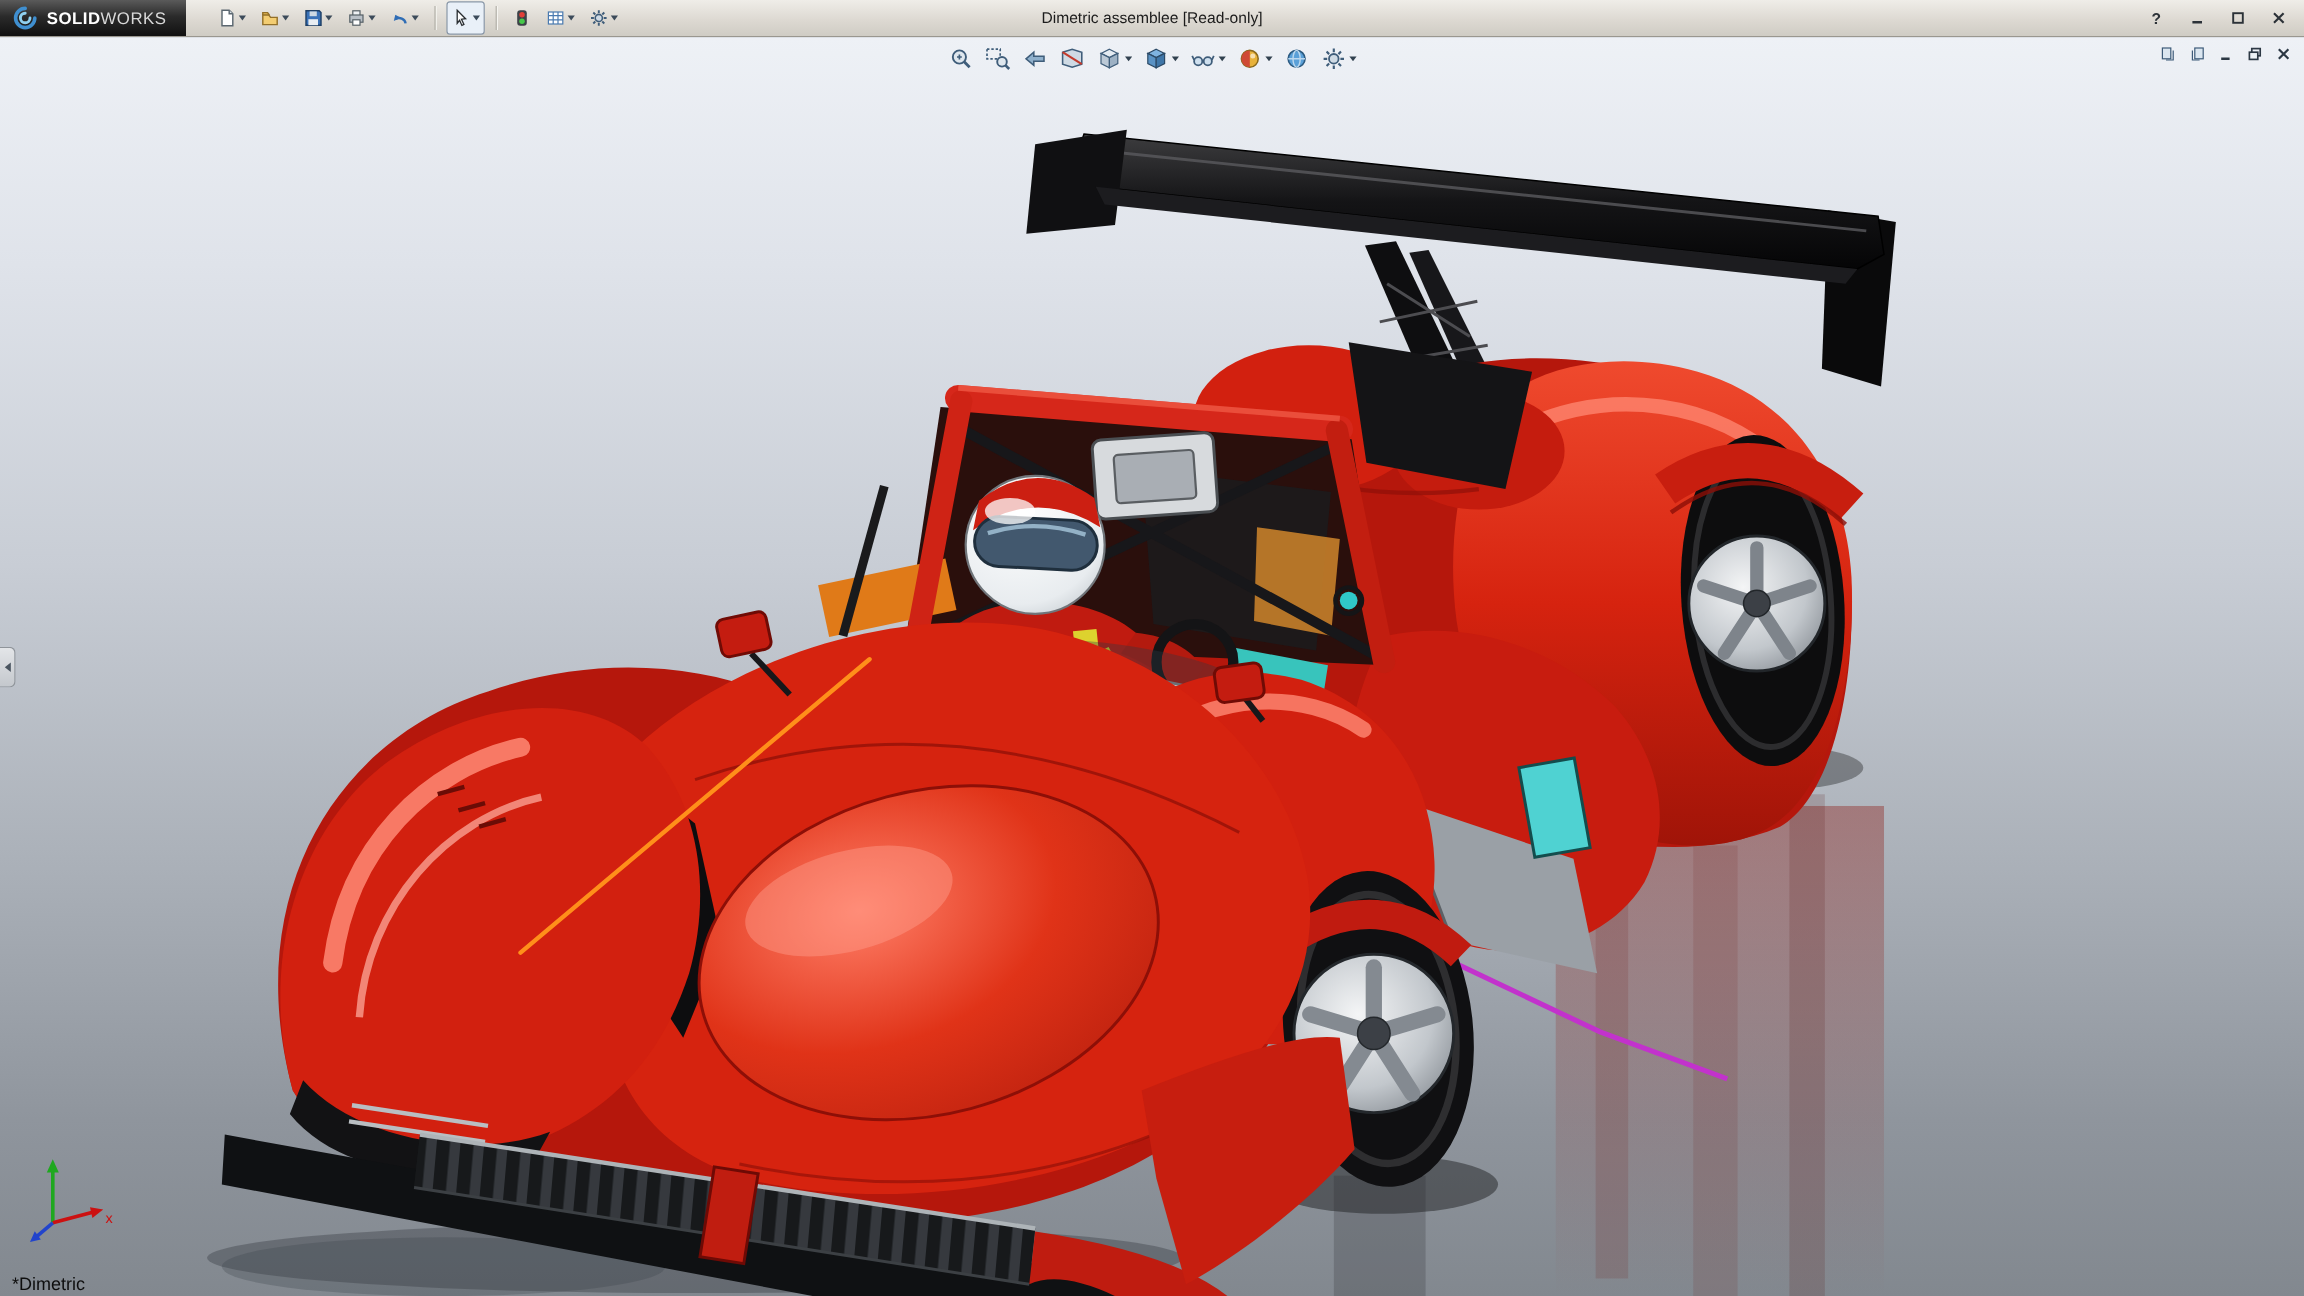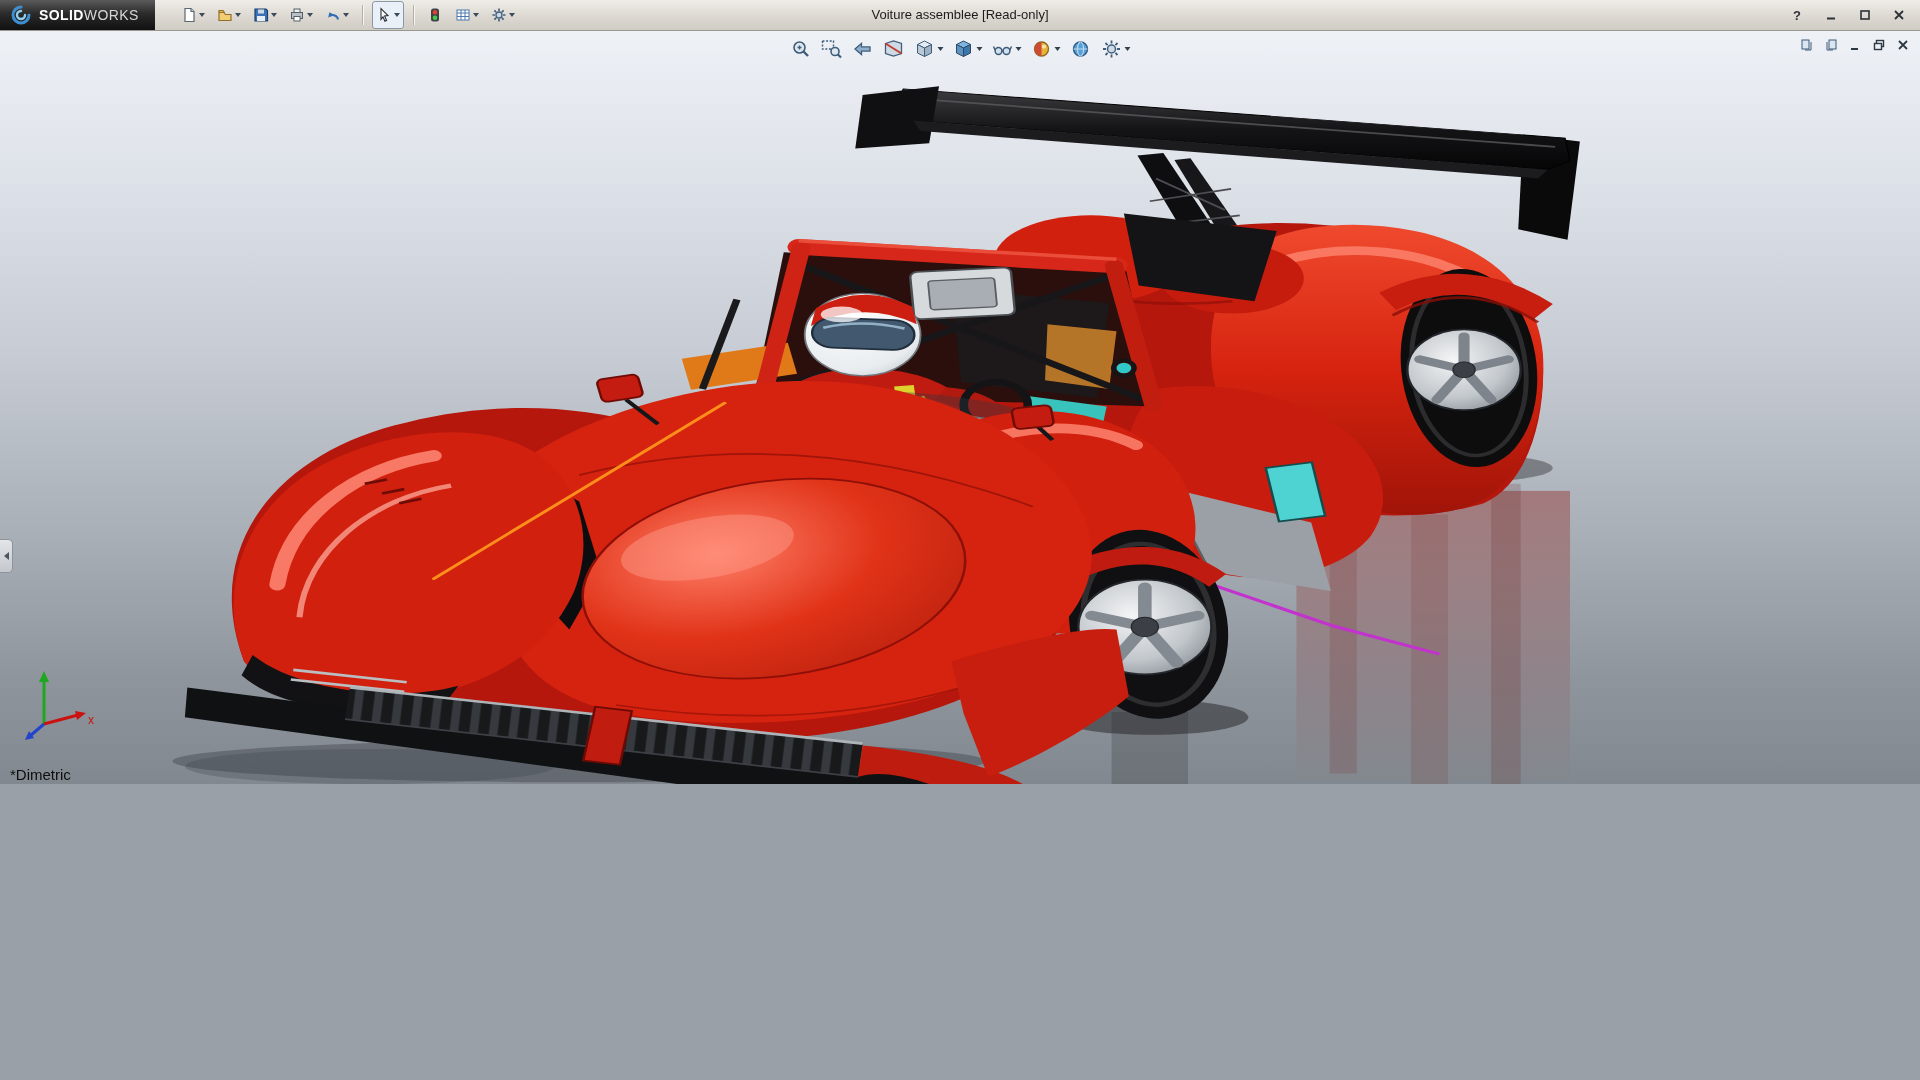--- a/index.html
+++ b/index.html
@@ -1,17 +1,17 @@
 <!DOCTYPE html>
 <html><head>
 <meta charset="utf-8">
 <style>
   html,body{margin:0;padding:0;}
   body{width:1920px;height:1080px;overflow:hidden;font-family:"Liberation Sans",sans-serif;background:#9aa0a8;}
-  .app{width:1920px;height:784px;display:flex;flex-direction:column;}
+  .app{width:1920px;height:1080px;display:flex;flex-direction:column;}
 
   
   .titlebar{height:30px;flex:0 0 30px;display:flex;align-items:center;position:relative;
     background:linear-gradient(180deg,#efede8 0%,#ddd9d2 55%,#cfccc4 100%);
     border-bottom:1px solid #9a978f;}
   .brand{height:100%;display:flex;align-items:center;gap:7px;padding:0 16px 0 10px;
     background:linear-gradient(180deg,#5a5a5a 0%,#2b2b2b 45%,#101010 100%);color:#fff;
     font-size:14px;letter-spacing:.4px;}
   .brand .b{font-weight:700;}
   .brand .l{font-weight:400;color:#d8d8d8;}
@@ -126,21 +126,21 @@
       </div>
       <div class="tb-btn">
         <svg width="16" height="16" viewBox="0 0 16 16">
           <circle cx="8" cy="8" r="3" fill="#cfdae4" stroke="#3f5d7a" stroke-width="1.3"></circle>
           <path d="M8 1.5v2.4M8 12.1v2.4M1.5 8h2.4M12.1 8h2.4M3.4 3.4l1.7 1.7M10.9 10.9l1.7 1.7M12.6 3.4l-1.7 1.7M5.1 10.9l-1.7 1.7" stroke="#3f5d7a" stroke-width="1.6" fill="none"></path>
         </svg>
           <span class="drop"></span>
       </div>
     </div>
 
-    <div class="win-title">Voiture assemblee [Read-only]</div>
+    <div class="win-title">Dimetric assemblee [Read-only]</div>
 
     <div class="win-ctrls">
       <div class="wc">?</div>
       <div class="wc">
         <svg width="12" height="12" viewBox="0 0 12 12">
             <path d="M2 9.5h8" stroke="#2c3238" stroke-width="2"></path>
           </svg>
       </div>
       <div class="wc">
         <svg width="12" height="12" viewBox="0 0 12 12">

